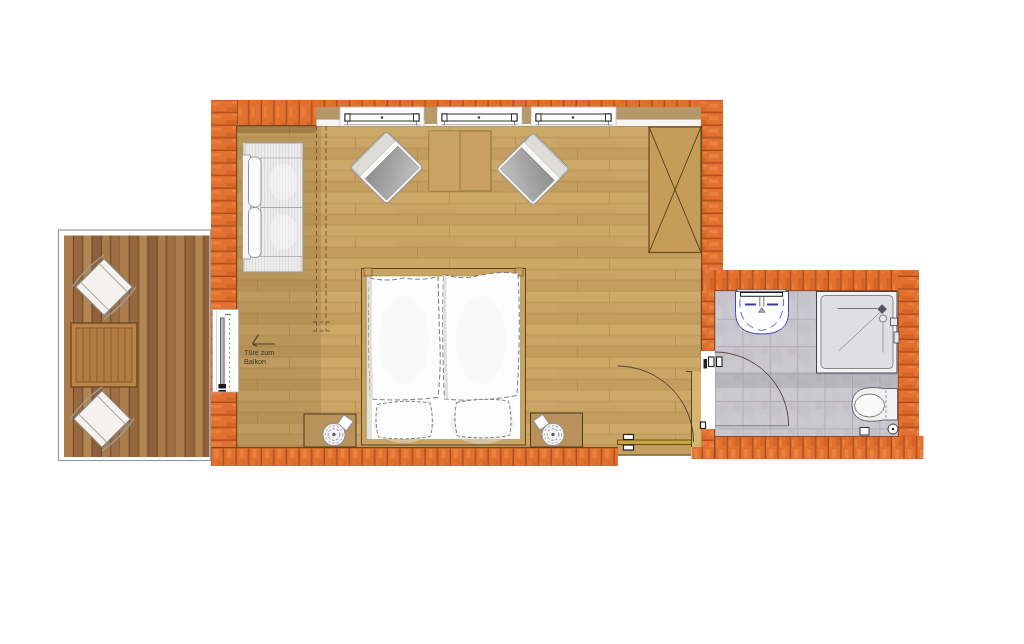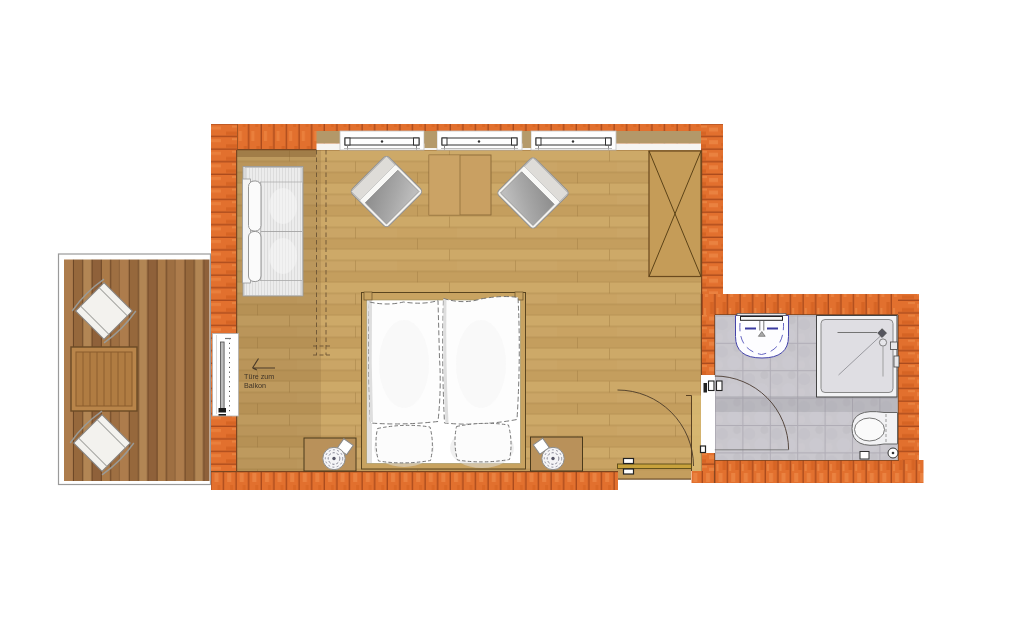--- a/index.html
+++ b/index.html
@@ -1,16 +1,16 @@
 <!DOCTYPE html>
 <html><head>
 <meta charset="utf-8">
 <style>
 html,body{margin:0;padding:0;background:#fff;}
-#plan{position:relative;width:1024px;height:479px;font-family:"Liberation Sans", sans-serif;margin-top:24px;}
+#plan{position:relative;width:1024px;height:479px;font-family:"Liberation Sans", sans-serif;}
 </style>
 </head>
 <body>
 <div id="plan">
 <svg width="1024" height="644" viewBox="0 0 1024 644" xmlns="http://www.w3.org/2000/svg">
 <defs>
   <pattern id="bv" x="211.6" y="0" width="12.6" height="52" patternUnits="userSpaceOnUse">
     <rect width="12.6" height="52" fill="#e2702e"></rect>
     <rect x="2" y="3" width="3" height="10" fill="#ec8340" opacity=".8"></rect>
     <rect x="7" y="18" width="3.4" height="12" fill="#d2601f" opacity=".7"></rect>

